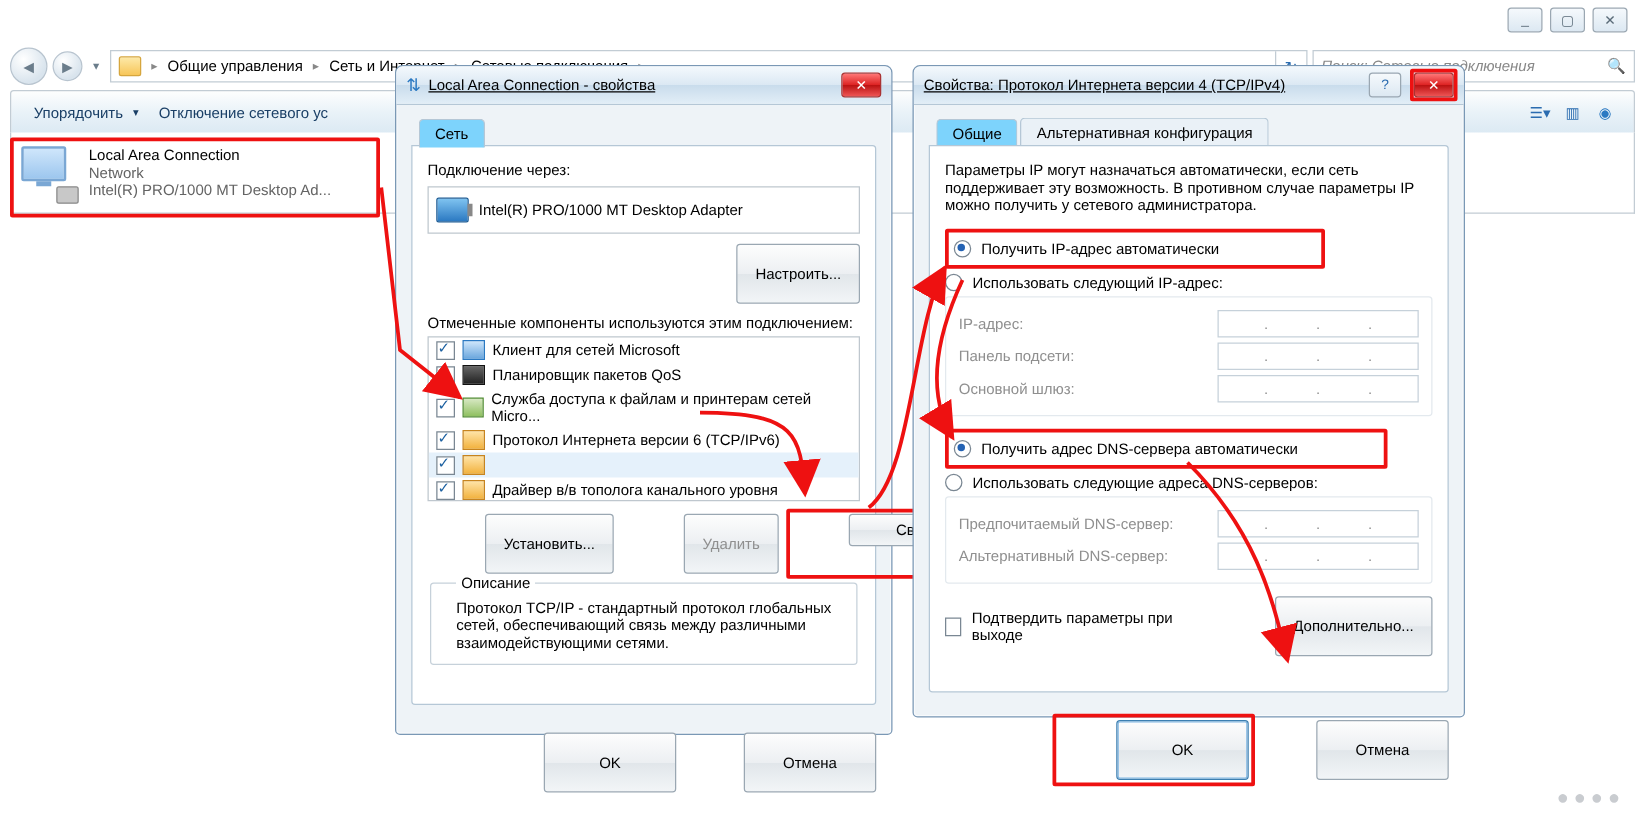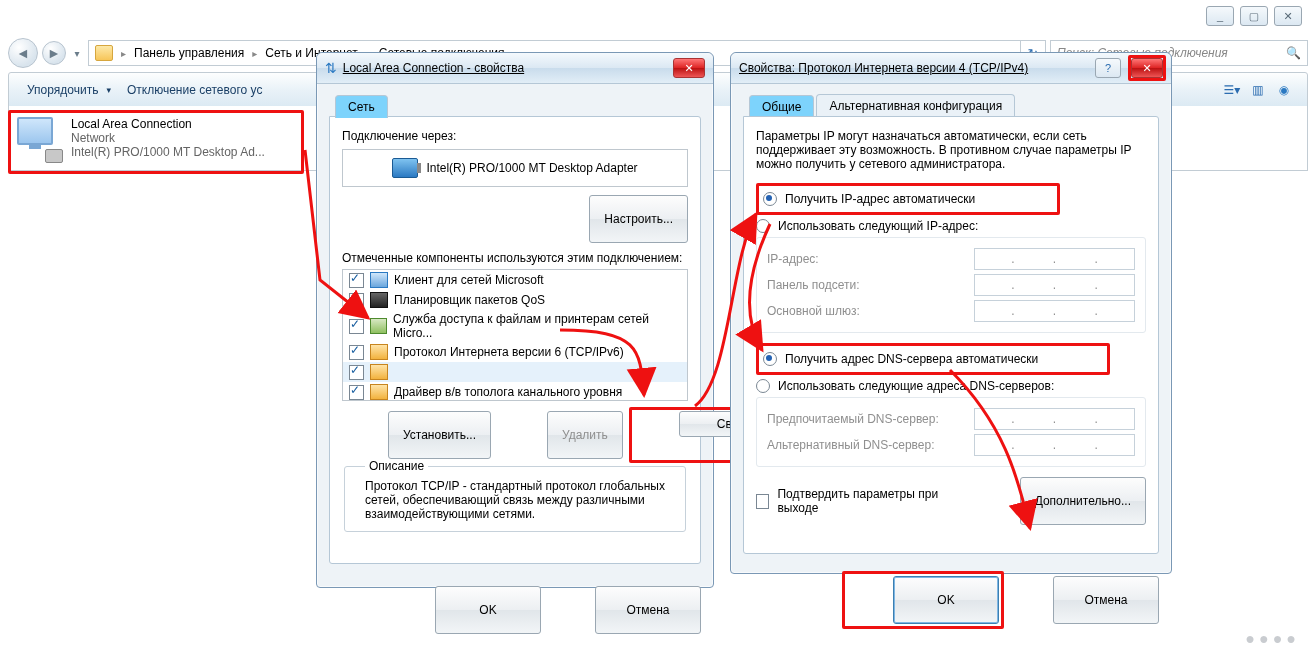--- a/index.html
+++ b/index.html
@@ -97,21 +97,21 @@
   .dlg .dlg-title .ticon{font-size:14px;color:#2b79c2;}
 
   
   .tabs{display:flex;gap:2px;margin-bottom:-1px;padding-left:6px;}
   .tab{border:1px solid #b5c7d6;border-bottom:none;background:#eaf1f7;border-radius:4px 4px 0 0;padding:4px 12px;color:#000;}
   .tab.active{background:#7dd3fc;position:relative;top:1px;}
   .tab-pane{border:1px solid #b5c7d6;background:#fff;padding:12px 12px 14px;border-radius:0 3px 3px 3px;}
 
   
   .sunken{border:1px solid #bfc7ce;background:#fff;padding:4px 6px;}
-  .sunken.adapter{display:flex;align-items:center;gap:8px;height:28px;justify-content:center;}
+  .sunken.adapter{display:flex;align-items:center;gap:8px;height:28px;}
   .adapter-icon{width:24px;height:18px;background:linear-gradient(#7fc3f0,#2b79c2);border-radius:2px;border:1px solid #1a5a94; position:relative;}
   .adapter-icon::after{content:"";position:absolute;right:-4px;top:4px;width:4px;height:10px;background:#888;}
   .btn{display:inline-flex;align-items:center;justify-content:center;height:22px;padding:12px 14px;border:1px solid #9aa7b2;border-radius:3px;background:linear-gradient(#fdfdfd,#eceff2 50%,#e1e6ea 51%,#f2f5f7);color:#000;margin-left:46px;}
   .btn.disabled{color:#8f8f8f;}
 
   
   .comp-list{border:1px solid #bfc7ce;background:#fff;height:130px;overflow:hidden;}
   .comp-row{display:flex;align-items:center;gap:6px;padding:2px 6px;}
   .comp-row .cb{width:13px;height:13px;border:1px solid #7a8793;background:#fff;position:relative;}
   .comp-row .cb::after{content:"✓";position:absolute;left:0;top:-3px;font-size:12px;color:#1a5fa0;}
@@ -152,21 +152,21 @@
   <div class="win-btn">✕</div>
 </div>
 
 <div class="navbar">
   <div class="nav-back">◄</div>
   <div class="nav-fwd">►</div>
   <div class="nav-chevron">▾</div>
   <div class="addressbar">
     <span class="icon-folder"></span>
     <span class="crumb-sep">▸</span>
-    <span class="crumb">Панель управления</span>
+    <span class="crumb">Общие управления</span>
     <span class="crumb-sep">▸</span>
     <span class="crumb">Сеть и Интернет</span>
     <span class="crumb-sep">▸</span>
     <span class="crumb">Сетевые подключения</span>
     <span class="crumb-sep">▸</span>
     <div style="flex:1"></div>
     <div class="addr-refresh">↻</div>
   </div>
   <div class="searchbox">
     <span>Поиск: Сетевые подключения</span>

